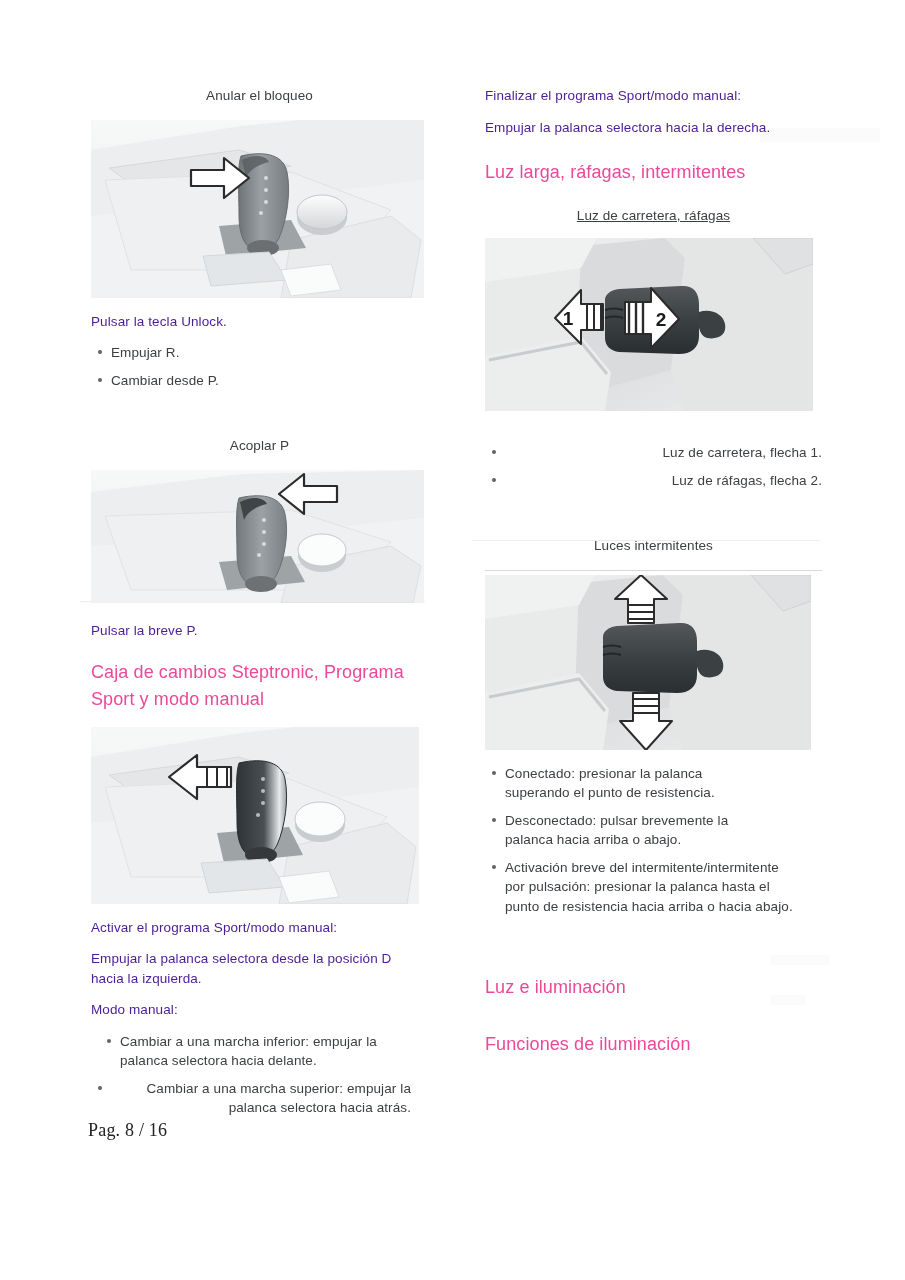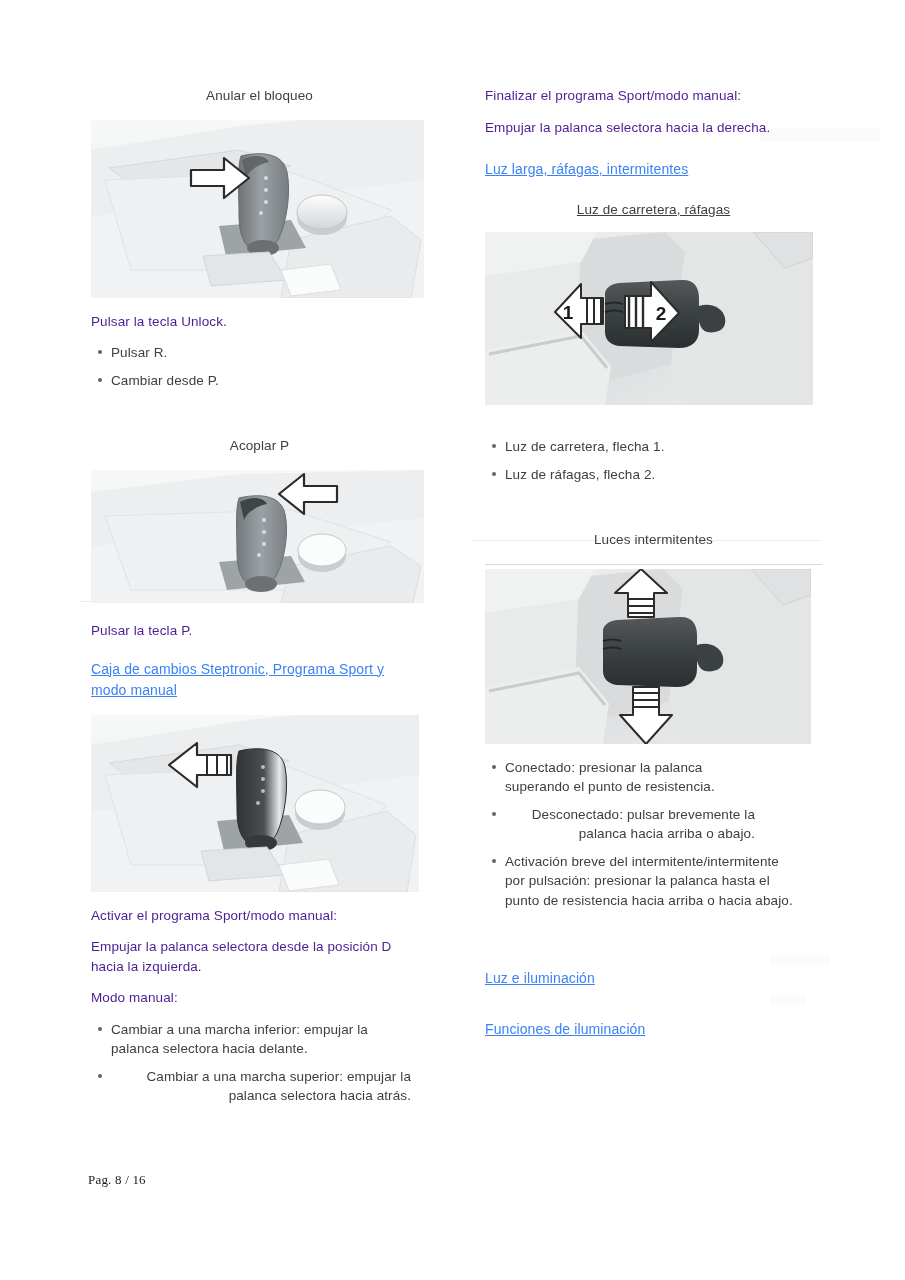--- a/index.html
+++ b/index.html
@@ -32,26 +32,25 @@
   
   .sub-head {
     font-size: 13.5px;
     line-height: 1.45;
     color: #3c4043;
     margin: 0 0 14px 0;
     letter-spacing: .1px;
     text-align: center;
   }
   .blue-head {
-    font-size: 14px;
+    font-size: 18px;
     line-height: 1.5;
-    color: #3b82f6;
+    color: #ec4899;
     margin: 0 0 14px 0;
     letter-spacing: .1px;
-    text-decoration: underline;
   }
   .para {
     font-size: 13.5px;
     line-height: 1.45;
     color: #4c1d95;
     margin: 0 0 12px 0;
     letter-spacing: .1px;
   }
   ul.bullets {
     margin: 0 0 12px 0;
@@ -91,23 +90,23 @@
   .hairline {
     height: 1px;
     background: #d8d8d8;
     margin: 0 0 4px 0;
   }
 
   
   .footer {
     position: absolute;
     left: 88px;
-    top: 1172px;
+    top: 1120px;
     font-family: "Liberation Serif", serif;
-    font-size: 13px;
+    font-size: 18px;
     color: #222;
     letter-spacing: .2px;
   }
 
   
   .artifact {
     position: absolute;
     background: #fbfbfc;
     pointer-events: none;
   }
@@ -179,21 +178,21 @@
 
         <g>
           <path d="M100 50 L133 50 L133 38 L158 58 L133 78 L133 66 L100 66 Z" fill="#ffffff" stroke="#2b2b2b" stroke-width="2.2" stroke-linejoin="round"></path>
         </g>
       </svg>
     </div>
 
     <div class="para">Pulsar la tecla Unlock.</div>
 
     <ul class="bullets">
-      <li>Pulsar R.</li>
+      <li>Empujar R.</li>
       <li>Cambiar desde P.</li>
     </ul>
 
     <div class="gap-lg"></div>
 
     <div class="sub-head">Acoplar P</div>
 
     <div class="figure" style="width:333px;height:133px;margin-top:10px;">
       <svg viewBox="0 0 333 133" preserveAspectRatio="none" aria-hidden="true">
         <defs>
@@ -227,21 +226,21 @@
         </g>
         <ellipse cx="231" cy="86" rx="24" ry="16" fill="#c9cdd0"></ellipse>
         <ellipse cx="231" cy="80" rx="24" ry="16" fill="#fbfcfc" stroke="#c6cacd" stroke-width="1"></ellipse>
 
         <g>
           <path d="M246 16 L213 16 L213 4 L188 24 L213 44 L213 32 L246 32 Z" fill="#ffffff" stroke="#2b2b2b" stroke-width="2.2" stroke-linejoin="round"></path>
         </g>
       </svg>
     </div>
 
-    <div class="para" style="margin-top:18px;">Pulsar la tecla P.</div>
+    <div class="para" style="margin-top:18px;">Pulsar la breve P.</div>
 
     <div class="blue-head" style="margin-top:18px;width:330px;">Caja de cambios Steptronic, Programa Sport y modo manual</div>
 
     <div class="figure" style="width:328px;height:177px;margin-top:6px;">
       <svg viewBox="0 0 328 177" preserveAspectRatio="none" aria-hidden="true">
         <defs>
           <linearGradient id="lg3" x1="0" y1="0" x2="0" y2="1">
             <stop offset="0" stop-color="#f7f8f8"></stop>
               <stop offset="1" stop-color="#e7e9ea"></stop>
           </linearGradient>
@@ -286,21 +285,21 @@
       </svg>
     </div>
 
     <div class="para" style="margin-top:12px;">Activar el programa Sport/modo manual:</div>
 
     <div class="para" style="width:315px;">Empujar la palanca selectora desde la posición D hacia la izquierda.</div>
 
     <div class="para">Modo manual:</div>
 
     <ul class="bullets">
-      <li style="width:300px;">Cambiar a una marcha inferior: empujar la palanca selectora hacia delante.</li>
+      <li style="width:300px;margin-left:9px;">Cambiar a una marcha inferior: empujar la palanca selectora hacia delante.</li>
       <li style="width:300px;text-align:right;">Cambiar a una marcha superior: empujar la palanca selectora hacia atrás.</li>
     </ul>
   </div>
 
   <div class="col col-right">
 
     <div class="para">Finalizar el programa Sport/modo manual:</div>
 
     <div class="para" style="margin-bottom:22px;">Empujar la palanca selectora hacia la derecha.</div>
 
@@ -355,21 +354,21 @@
           <g stroke="#2b2b2b" stroke-width="2.4">
             <line x1="144" y1="65" x2="144" y2="95"></line>
             <line x1="151" y1="65" x2="151" y2="95"></line>
             <line x1="158" y1="65" x2="158" y2="95"></line>
           </g>
           <text x="176" y="88" font-family="Liberation Sans, sans-serif" font-size="19" font-weight="700" fill="#1b1b1b" text-anchor="middle">2</text>
         </g>
       </svg>
     </div>
 
-    <ul class="bullets" style="margin-top:32px;">
+    <ul class="bullets" style="margin-top:32px;text-align:right;">
       <li>Luz de carretera, flecha 1.</li>
       <li>Luz de ráfagas, flecha 2.</li>
     </ul>
 
     <div class="gap-lg"></div>
 
     <div class="sub-head" style="">Luces intermitentes</div>
 
     <div class="hairline"></div>
 
@@ -419,21 +418,21 @@
             <line x1="149" y1="124" x2="173" y2="124"></line>
             <line x1="149" y1="131" x2="173" y2="131"></line>
             <line x1="149" y1="138" x2="173" y2="138"></line>
           </g>
         </g>
       </svg>
     </div>
 
     <ul class="bullets" style="margin-top:4px;">
       <li style="width:250px;">Conectado: presionar la palanca superando el punto de resistencia.</li>
-      <li style="width:250px;text-align:right;">Desconectado: pulsar brevemente la palanca hacia arriba o abajo.</li>
+      <li style="width:250px;">Desconectado: pulsar brevemente la palanca hacia arriba o abajo.</li>
       <li style="width:288px;">Activación breve del intermitente/intermitente por pulsación: presionar la palanca hasta el punto de resistencia hacia arriba o hacia abajo.</li>
     </ul>
 
     <div class="gap-xl"></div>
 
     <div class="blue-head" style="margin-bottom:30px;">Luz e iluminación</div>
 
     <div class="blue-head">Funciones de iluminación</div>
   </div>
 

